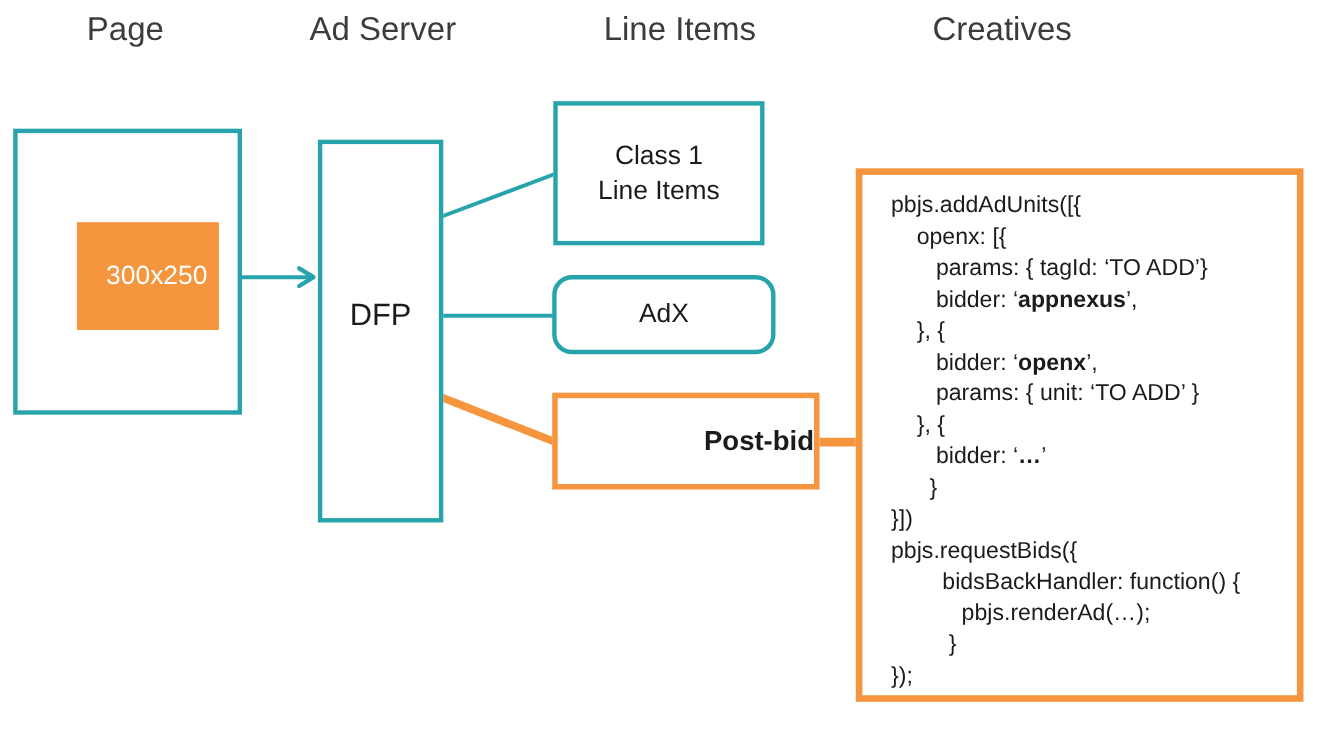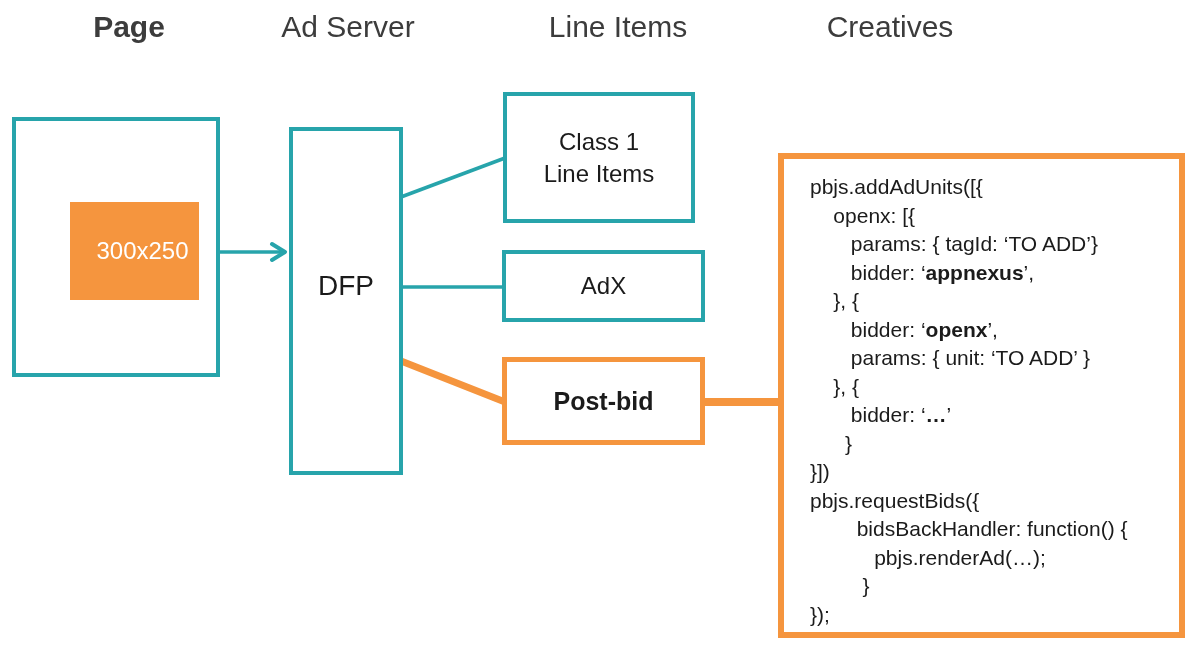--- a/index.html
+++ b/index.html
@@ -24,24 +24,24 @@
   
   .col-header {
     position: absolute;
     top: 10px;
     transform: translateX(-50%);
     font-size: 30px;
     line-height: 34px;
     color: var(--header-gray);
     white-space: nowrap;
   }
-  .col-header.h-page      { left: 129px; font-weight: bold; }
+  .col-header.h-page      { left: 114px; }
   .col-header.h-adserver  { left: 348px; }
   .col-header.h-lineitems { left: 618px; }
-  .col-header.h-creatives { left: 890px; }
+  .col-header.h-creatives { left: 911px; }
 
   
   svg.connectors {
     position: absolute;
     left: 0; top: 0;
     width: 1200px; height: 664px;
     z-index: 0;
   }
   .teal-line  { stroke: var(--teal);  stroke-width: 3.5; fill: none; }
   .teal-head  { stroke: var(--teal);  stroke-width: 4;   fill: none; stroke-linecap: round; stroke-linejoin: round; }
@@ -67,25 +67,25 @@
   .dfp-box .box-label {
     position: absolute; left: 0; right: 0; top: 140px;
     text-align: center; font-size: 28px; line-height: 30px;
   }
 
   .class1-box { left: 503px; top: 92px;  width: 192px; height: 131px;
     display: flex; align-items: center; justify-content: center; }
   .class1-box .box-label { text-align: center; font-size: 24px; line-height: 32px; }
 
   .adx-box    { left: 502px; top: 250px; width: 203px; height: 72px;
-    display: flex; align-items: center; justify-content: center; }
+    display: flex; align-items: center; justify-content: center; border-radius: 18px; }
   .adx-box .box-label { font-size: 24px; }
 
-  .postbid-box { left: 502px; top: 357px; width: 203px; height: 88px;
-    display: flex; align-items: center; justify-content: center; }
+  .postbid-box { left: 502px; top: 357px; width: 243px; height: 88px;
+    display: flex; align-items: center; justify-content: flex-end; }
   .postbid-box .box-label { font-size: 25px; font-weight: bold; }
 
   .code-box {
     left: 778px; top: 153px; width: 407px; height: 485px;
     border: 6px solid var(--orange);
     padding: 14px 25px 0 26px;
   }
   .code-line {
     white-space: pre;
     font-size: 21px;

